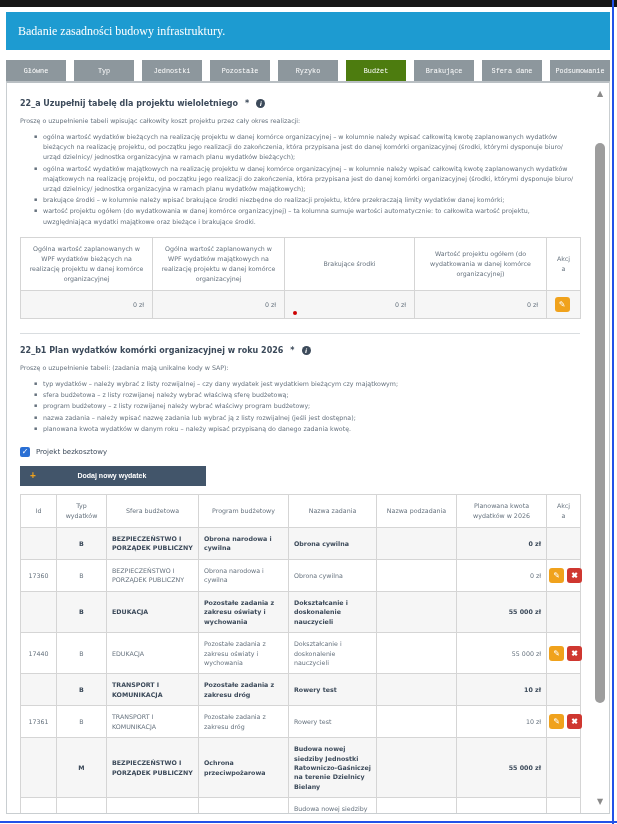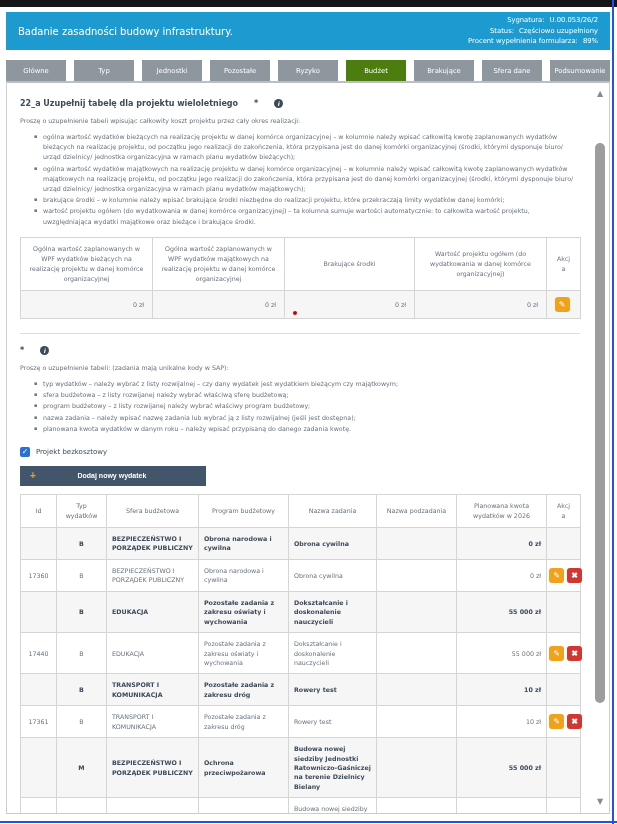--- a/index.html
+++ b/index.html
@@ -10,45 +10,45 @@
   }
   .frame-right { position:absolute; top:0; right:3px; width:2px; height:824px; background:#2152e8; z-index:50; }
   .frame-bottom { position:absolute; left:0; bottom:1px; width:617px; height:2px; background:#2152e8; z-index:50; }
   .top-black { height:7px; background:#161616; width:100%; }
 
   .app-header {
     margin:5px 7px 0 6px; background:#1d9bd1; color:#fff;
     display:flex; justify-content:space-between; align-items:center;
     padding:6px 12px; height:38px;
   }
-  .app-title { font-size:10px; }
+  .app-title { font-size:12px;font-family:Liberation Serif, serif; }
   .header-meta { text-align:right; font-size:6.8px; line-height:1.55; }
   .meta-line { white-space:nowrap; }
   .meta-label { margin-right:5px; }
 
-  .tab-bar { margin:10px 7px 0 6px; display:flex; gap:8px; }
+  .tab-bar { margin:10px 7px 0 6px; display:flex; gap:8px;font-family:Liberation Mono, monospace; }
   .tab {
     flex:1; background:#8d979d; color:#fff; font-size:6.8px;
     text-align:center; padding:7px 1px 6px; cursor:pointer; white-space:nowrap; overflow:hidden;
   }
   .tab.active { background:#4d7c0f; }
 
   .panel {
     margin:0 7px 0 6px; border:1px solid #c9ced1; border-top:2px solid #b9bfc3;
     background:#fff; height:733px; position:relative; overflow:hidden;
   }
   .panel-content { padding:4px 34px 0 13px; }
 
   
   .scrollbar { position:absolute; top:2px; right:2px; bottom:2px; width:14px; z-index:10; }
   .sb-arrow { position:absolute; left:0; width:14px; height:14px; color:#8a8a8a; font-size:8px; text-align:center; line-height:14px; cursor:pointer; }
   .sb-up { top:2px; } .sb-down { bottom:2px; }
   .sb-thumb { position:absolute; left:2px; top:58px; width:10px; height:560px; background:#9d9d9d; border-radius:5px; cursor:grab; }
 
-  .section-heading { font-size:8px; font-weight:bold; color:#3c4a5a; margin-top:12px; display:flex; align-items:center; gap:16px; }
+  .section-heading { font-size:8px; font-weight:bold; color:#3c4a5a; margin-top:12px; display:flex; align-items:center; gap:7px; }
   .asterisk { color:#3c4a5a; }
   .info-icon {
     display:inline-block; width:9px; height:9px; border-radius:50%;
     background:#3c4a5a; color:#fff; font-size:6px; font-weight:bold;
     text-align:center; line-height:9px; font-style:italic; cursor:pointer;
   }
   .intro { font-size:6.3px; color:#66727e; margin-top:9px; }
   ul.bullets { margin:8px 0 0 14px; list-style:none; }
   ul.bullets li { font-size:6.3px; line-height:1.62; color:#66727e; position:relative; padding-left:9px; margin-bottom:1px; }
   ul.bullets li::before { content:"▪"; position:absolute; left:0; top:0; font-size:5px; color:#66727e; }
@@ -94,25 +94,20 @@
 </style>
 </head>
 <body>
 
 <div class="top-black"></div>
 <div class="frame-right"></div>
 <div class="frame-bottom"></div>
 
 <header class="app-header">
   <div class="app-title">Badanie zasadności budowy infrastruktury.</div>
-  <div class="header-meta">
-      <div class="meta-line"><span class="meta-label">Sygnatura:</span><span class="meta-value">U.00.053/26/2</span></div>
-      <div class="meta-line"><span class="meta-label">Status:</span><span class="meta-value">Częściowo uzupełniony</span></div>
-      <div class="meta-line"><span class="meta-label">Procent wypełnienia formularza:</span><span class="meta-value">89%</span></div>
-    </div>
 </header>
 
 <nav class="tab-bar">
     <div class="tab">Główne</div>
     <div class="tab">Typ</div>
     <div class="tab">Jednostki</div>
     <div class="tab">Pozostałe</div>
     <div class="tab">Ryzyko</div>
     <div class="tab active">Budżet</div>
     <div class="tab">Brakujące</div>
@@ -160,20 +155,21 @@
             <td>0 zł<span class="error-dot"></span></td>
             <td>0 zł</td>
             <td class="action-cell"><button class="icon-btn edit-btn">✎</button></td>
           </tr>
         </tbody>
     </table>
 
     <hr class="section-divider">
 
     <div class="section-heading">
+      <span>22_b1 Plan wydatków komórki organizacyjnej w roku 2026</span>
       <span class="asterisk">*</span>
       <span class="info-icon">i</span>
     </div>
     <p class="intro">Proszę o uzupełnienie tabeli: (zadania mają unikalne kody w SAP):</p>
     <ul class="bullets">
         <li>typ wydatków – należy wybrać z listy rozwijalnej – czy dany wydatek jest wydatkiem bieżącym czy majątkowym;</li>
         <li>sfera budżetowa – z listy rozwijanej należy wybrać właściwą sferę budżetową;</li>
         <li>program budżetowy – z listy rozwijanej należy wybrać właściwy program budżetowy;</li>
         <li>nazwa zadania – należy wpisać nazwę zadania lub wybrać ją z listy rozwijalnej (jeśli jest dostępna);</li>
         <li>planowana kwota wydatków w danym roku – należy wpisać przypisaną do danego zadania kwotę.</li>

